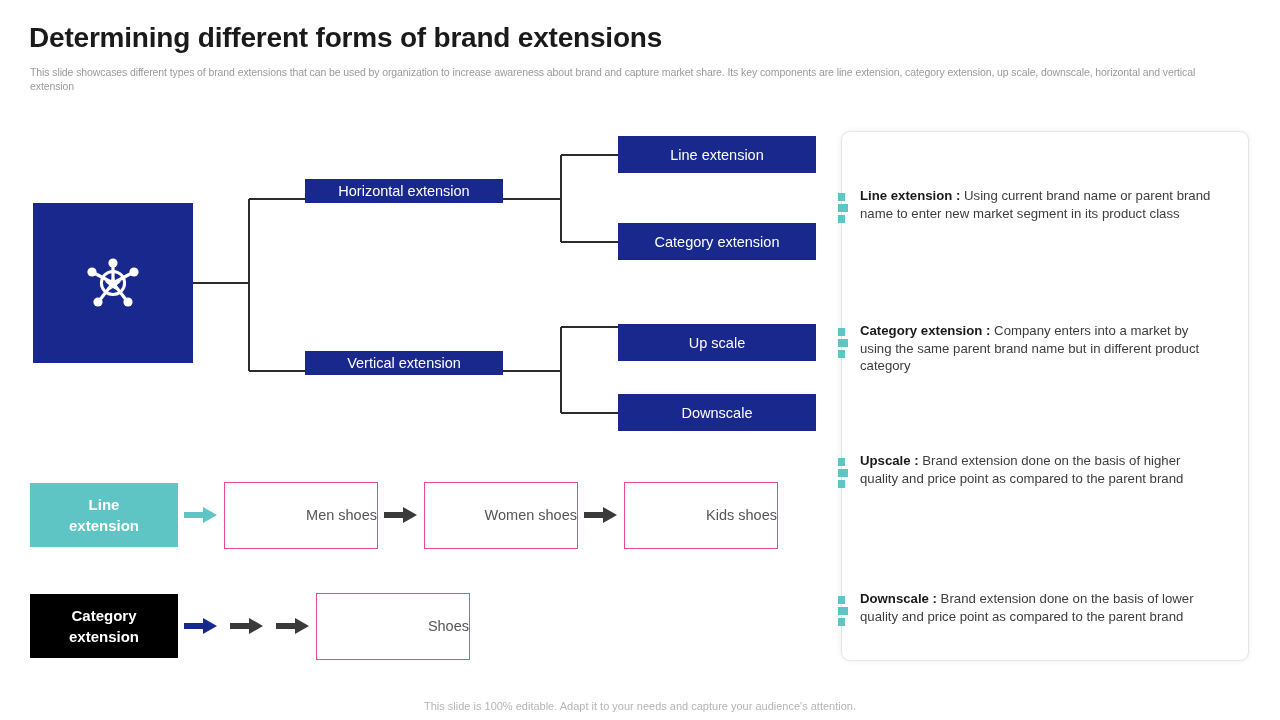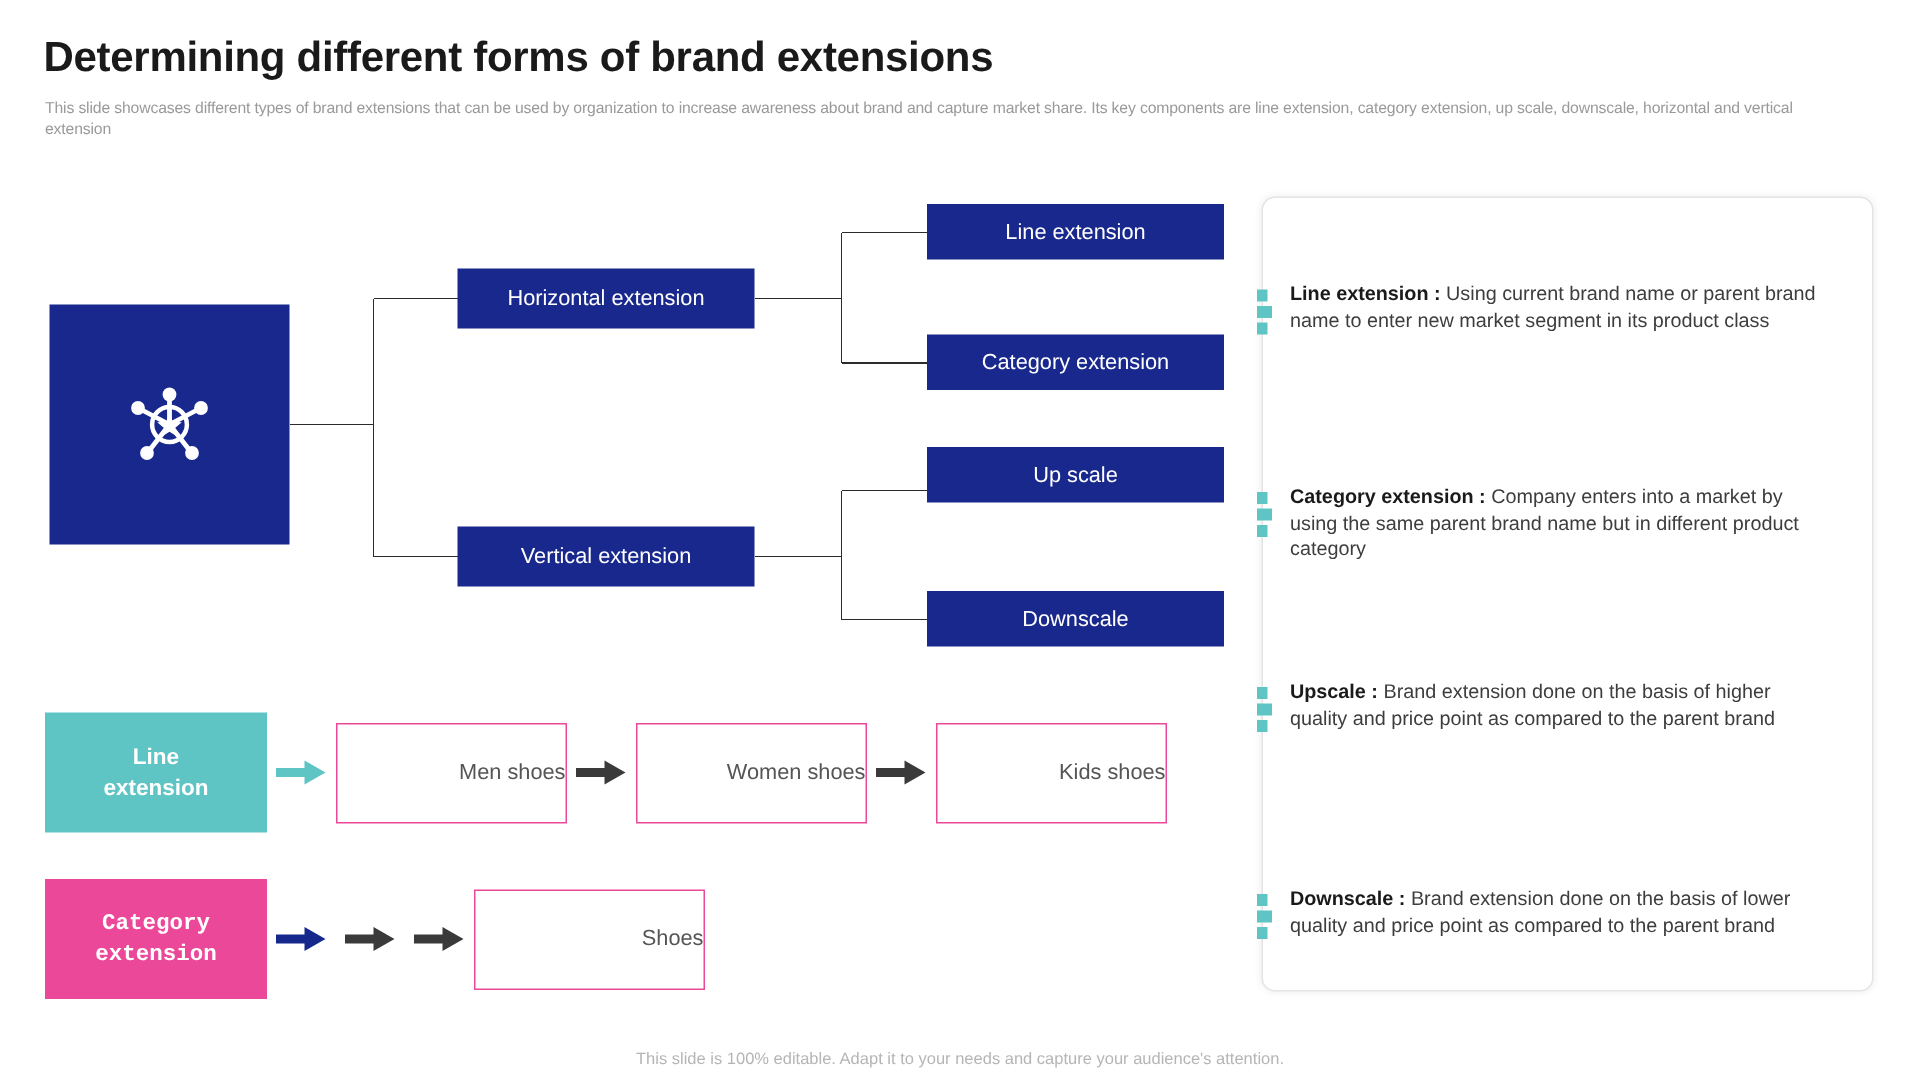--- a/index.html
+++ b/index.html
@@ -65,60 +65,60 @@
     flex-direction: column;
     font-size: 17px;
     font-weight: bold;
     line-height: 23px;
   }
   #brand-root .root-label { margin-top: 10px; }
   .root-icon { width: 60px; height: 54px; display:block; }
 
   .branch-node {
     width: 198px;
-    height: 40px;
+    height: 24px;
     font-size: 14.5px;
   }
   #node-horizontal { left: 305px; top: 69px; }
   #node-vertical   { left: 305px; top: 241px; }
 
   .leaf-node {
     width: 198px;
     height: 37px;
     font-size: 14.5px;
   }
   #node-line-ext     { left: 618px; top: 26px; }
   #node-category-ext { left: 618px; top: 113px; }
-  #node-upscale      { left: 618px; top: 188px; }
+  #node-upscale      { left: 618px; top: 214px; }
   #node-downscale    { left: 618px; top: 284px; }
 
   #tree-connectors { position: absolute; left: 0; top: 0; width: 840px; height: 340px; }
 
   
   #flows { position: absolute; left: 0; top: 460px; width: 830px; height: 210px; }
   .flow-row { position: absolute; left: 0; width: 830px; height: 80px; display: flex; align-items: center; }
   #flow-row-0 { top: 15px; }
   #flow-row-1 { top: 126px; }
 
   .flow-head {
     width: 148px;
-    height: 80px;
+    height: 64px;
     margin-left: 30px;
     display: flex;
     align-items: center;
     justify-content: center;
     text-align: center;
     color: #ffffff;
     font-size: 15px;
     font-weight: bold;
     line-height: 21px;
     box-sizing: border-box;
   }
   .flow-head.teal { background: #5ec4c4; }
-  .flow-head.navy { background: #ec4899; font-family: Liberation Mono, monospace; }
+  .flow-head.navy { background: #000000; }
 
   .flow-arrow { width: 46px; display: flex; align-items: center; justify-content: center; }
   .flow-arrow svg { display: block; }
 
   .flow-box {
     width: 154px;
     height: 67px;
     border: 1px solid #ec4899;
     background: #ffffff;
     display: flex;

